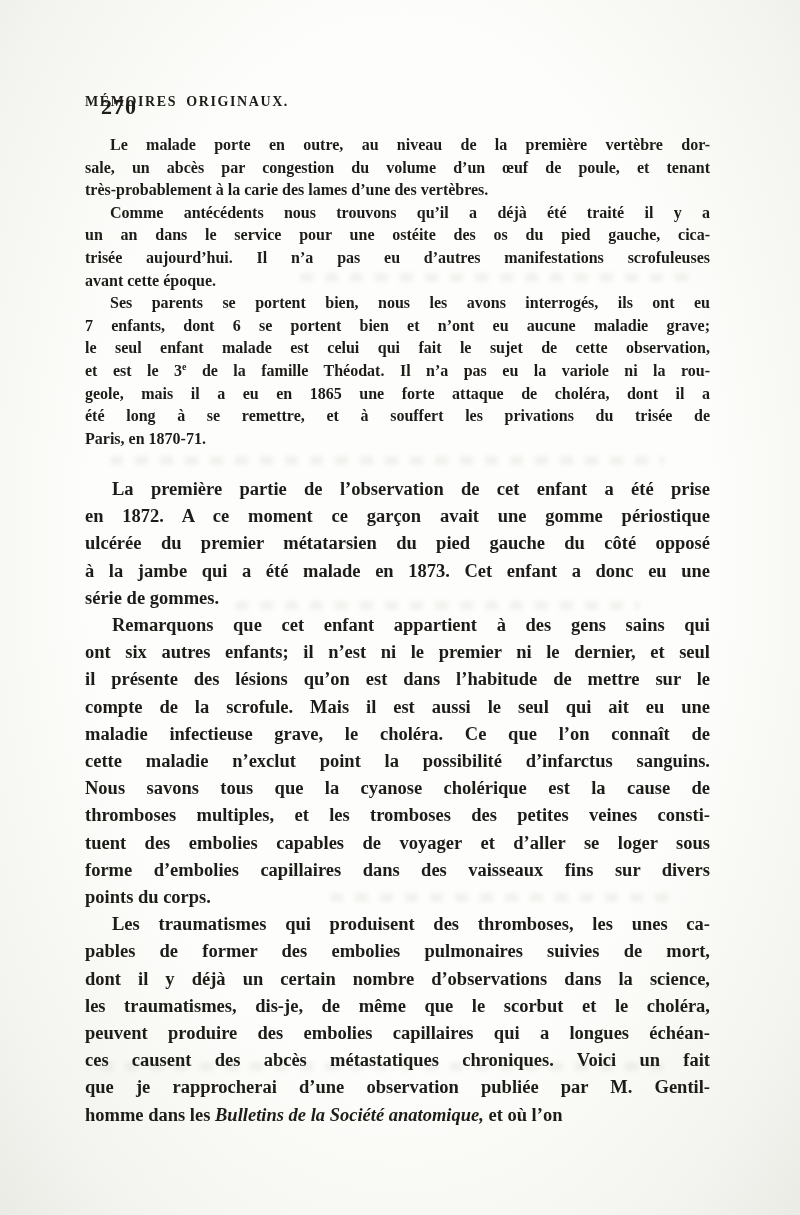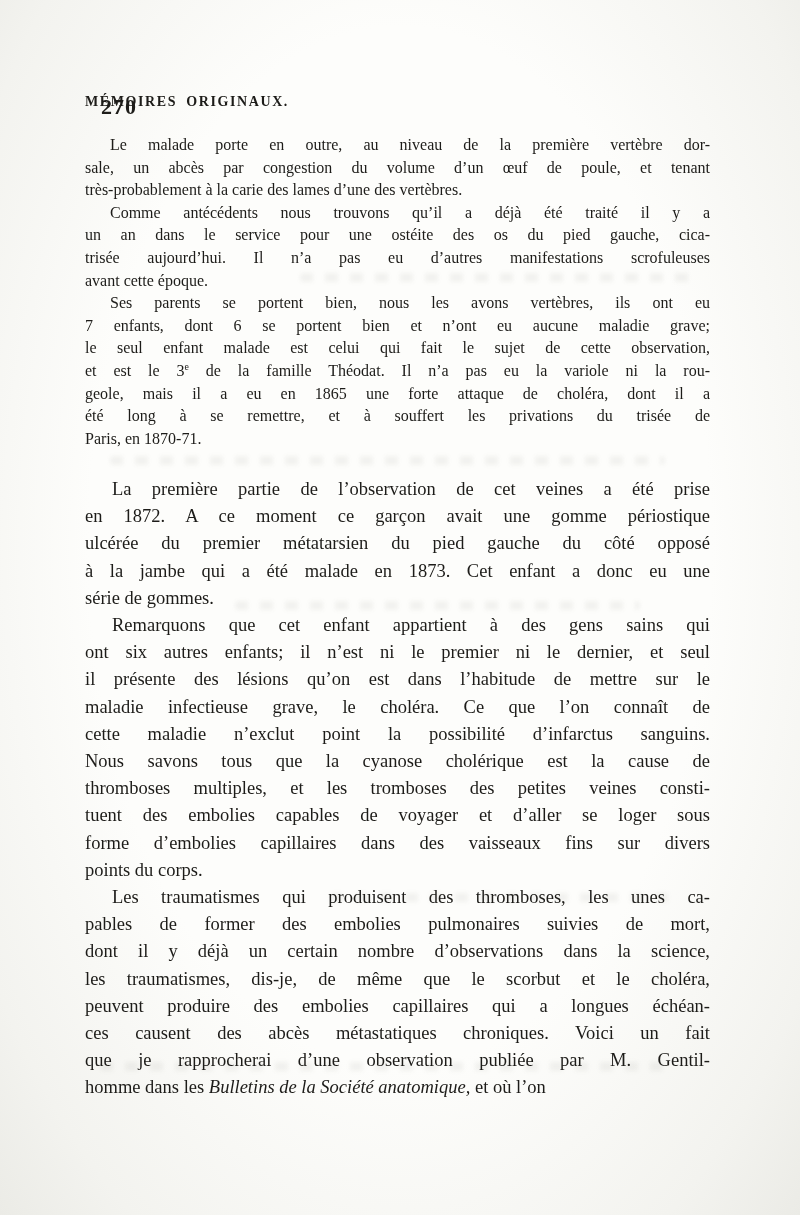--- a/index.html
+++ b/index.html
@@ -30,20 +30,21 @@
     word-spacing: 4px;
   }
   
   .text-block { position: absolute; left: 85px; width: 625px; }
   .text-block.small { top: 134px; font-size: 16px;   line-height: 22.6px; }
   .text-block.large { top: 476px; font-size: 18.5px; line-height: 27.2px; }
   .paragraph { margin: 0; }
   .line {
     text-align: justify;
     text-align-last: justify;
+    font-weight: bold;
   }
   .line.end { text-align-last: left; }
   .line.indent-s { padding-left: 25px; }
   .line.indent-l { padding-left: 27px; }
   .it { font-style: italic; }
   sup { font-size: 0.62em; line-height: 0; vertical-align: super; }
   
   .artifact {
     position: absolute; height: 9px; border-radius: 4px;
     background: repeating-linear-gradient(90deg,
@@ -79,41 +80,42 @@
         <div class="line"><span>sale, un abcès par congestion du volume d’un œuf de poule, et tenant</span></div>
         <div class="line end"><span>très-probablement à la carie des lames d’une des vertèbres.</span></div>
       </div>
       <div class="paragraph">
         <div class="line indent-s"><span>Comme antécédents nous trouvons qu’il a déjà été traité il y a</span></div>
         <div class="line"><span>un an dans le service pour une ostéite des os du pied gauche, cica-</span></div>
         <div class="line"><span>trisée aujourd’hui. Il n’a pas eu d’autres manifestations scrofuleuses</span></div>
         <div class="line end"><span>avant cette époque.</span></div>
       </div>
       <div class="paragraph">
-        <div class="line indent-s"><span>Ses parents se portent bien, nous les avons vertèbres, ils ont eu</span></div>
+        <div class="line indent-s"><span>Ses parents se portent bien, nous les avons interrogés, ils ont eu</span></div>
         <div class="line"><span>7 enfants, dont 6 se portent bien et n’ont eu aucune maladie grave;</span></div>
         <div class="line"><span>le seul enfant malade est celui qui fait le sujet de cette observation,</span></div>
         <div class="line"><span>et est le 3</span><sup>e</sup><span> de la famille Théodat. Il n’a pas eu la variole ni la rou-</span></div>
         <div class="line"><span>geole, mais il a eu en 1865 une forte attaque de choléra, dont il a</span></div>
         <div class="line"><span>été long à se remettre, et à souffert les privations du trisée de</span></div>
         <div class="line end"><span>Paris, en 1870-71.</span></div>
       </div>
     </div>
   <div id="section-large" class="text-block large">
       <div class="paragraph">
-        <div class="line indent-l"><span>La première partie de l’observation de cet veines a été prise</span></div>
+        <div class="line indent-l"><span>La première partie de l’observation de cet enfant a été prise</span></div>
         <div class="line"><span>en 1872. A ce moment ce garçon avait une gomme périostique</span></div>
         <div class="line"><span>ulcérée du premier métatarsien du pied gauche du côté opposé</span></div>
         <div class="line"><span>à la jambe qui a été malade en 1873. Cet enfant a donc eu une</span></div>
         <div class="line end"><span>série de gommes.</span></div>
       </div>
       <div class="paragraph">
         <div class="line indent-l"><span>Remarquons que cet enfant appartient à des gens sains qui</span></div>
         <div class="line"><span>ont six autres enfants; il n’est ni le premier ni le dernier, et seul</span></div>
         <div class="line"><span>il présente des lésions qu’on est dans l’habitude de mettre sur le</span></div>
+        <div class="line"><span>compte de la scrofule. Mais il est aussi le seul qui ait eu une</span></div>
         <div class="line"><span>maladie infectieuse grave, le choléra. Ce que l’on connaît de</span></div>
         <div class="line"><span>cette maladie n’exclut point la possibilité d’infarctus sanguins.</span></div>
         <div class="line"><span>Nous savons tous que la cyanose cholérique est la cause de</span></div>
         <div class="line"><span>thromboses multiples, et les tromboses des petites veines consti-</span></div>
         <div class="line"><span>tuent des embolies capables de voyager et d’aller se loger sous</span></div>
         <div class="line"><span>forme d’embolies capillaires dans des vaisseaux fins sur divers</span></div>
         <div class="line end"><span>points du corps.</span></div>
       </div>
       <div class="paragraph">
         <div class="line indent-l"><span>Les traumatismes qui produisent des thromboses, les unes ca-</span></div>

